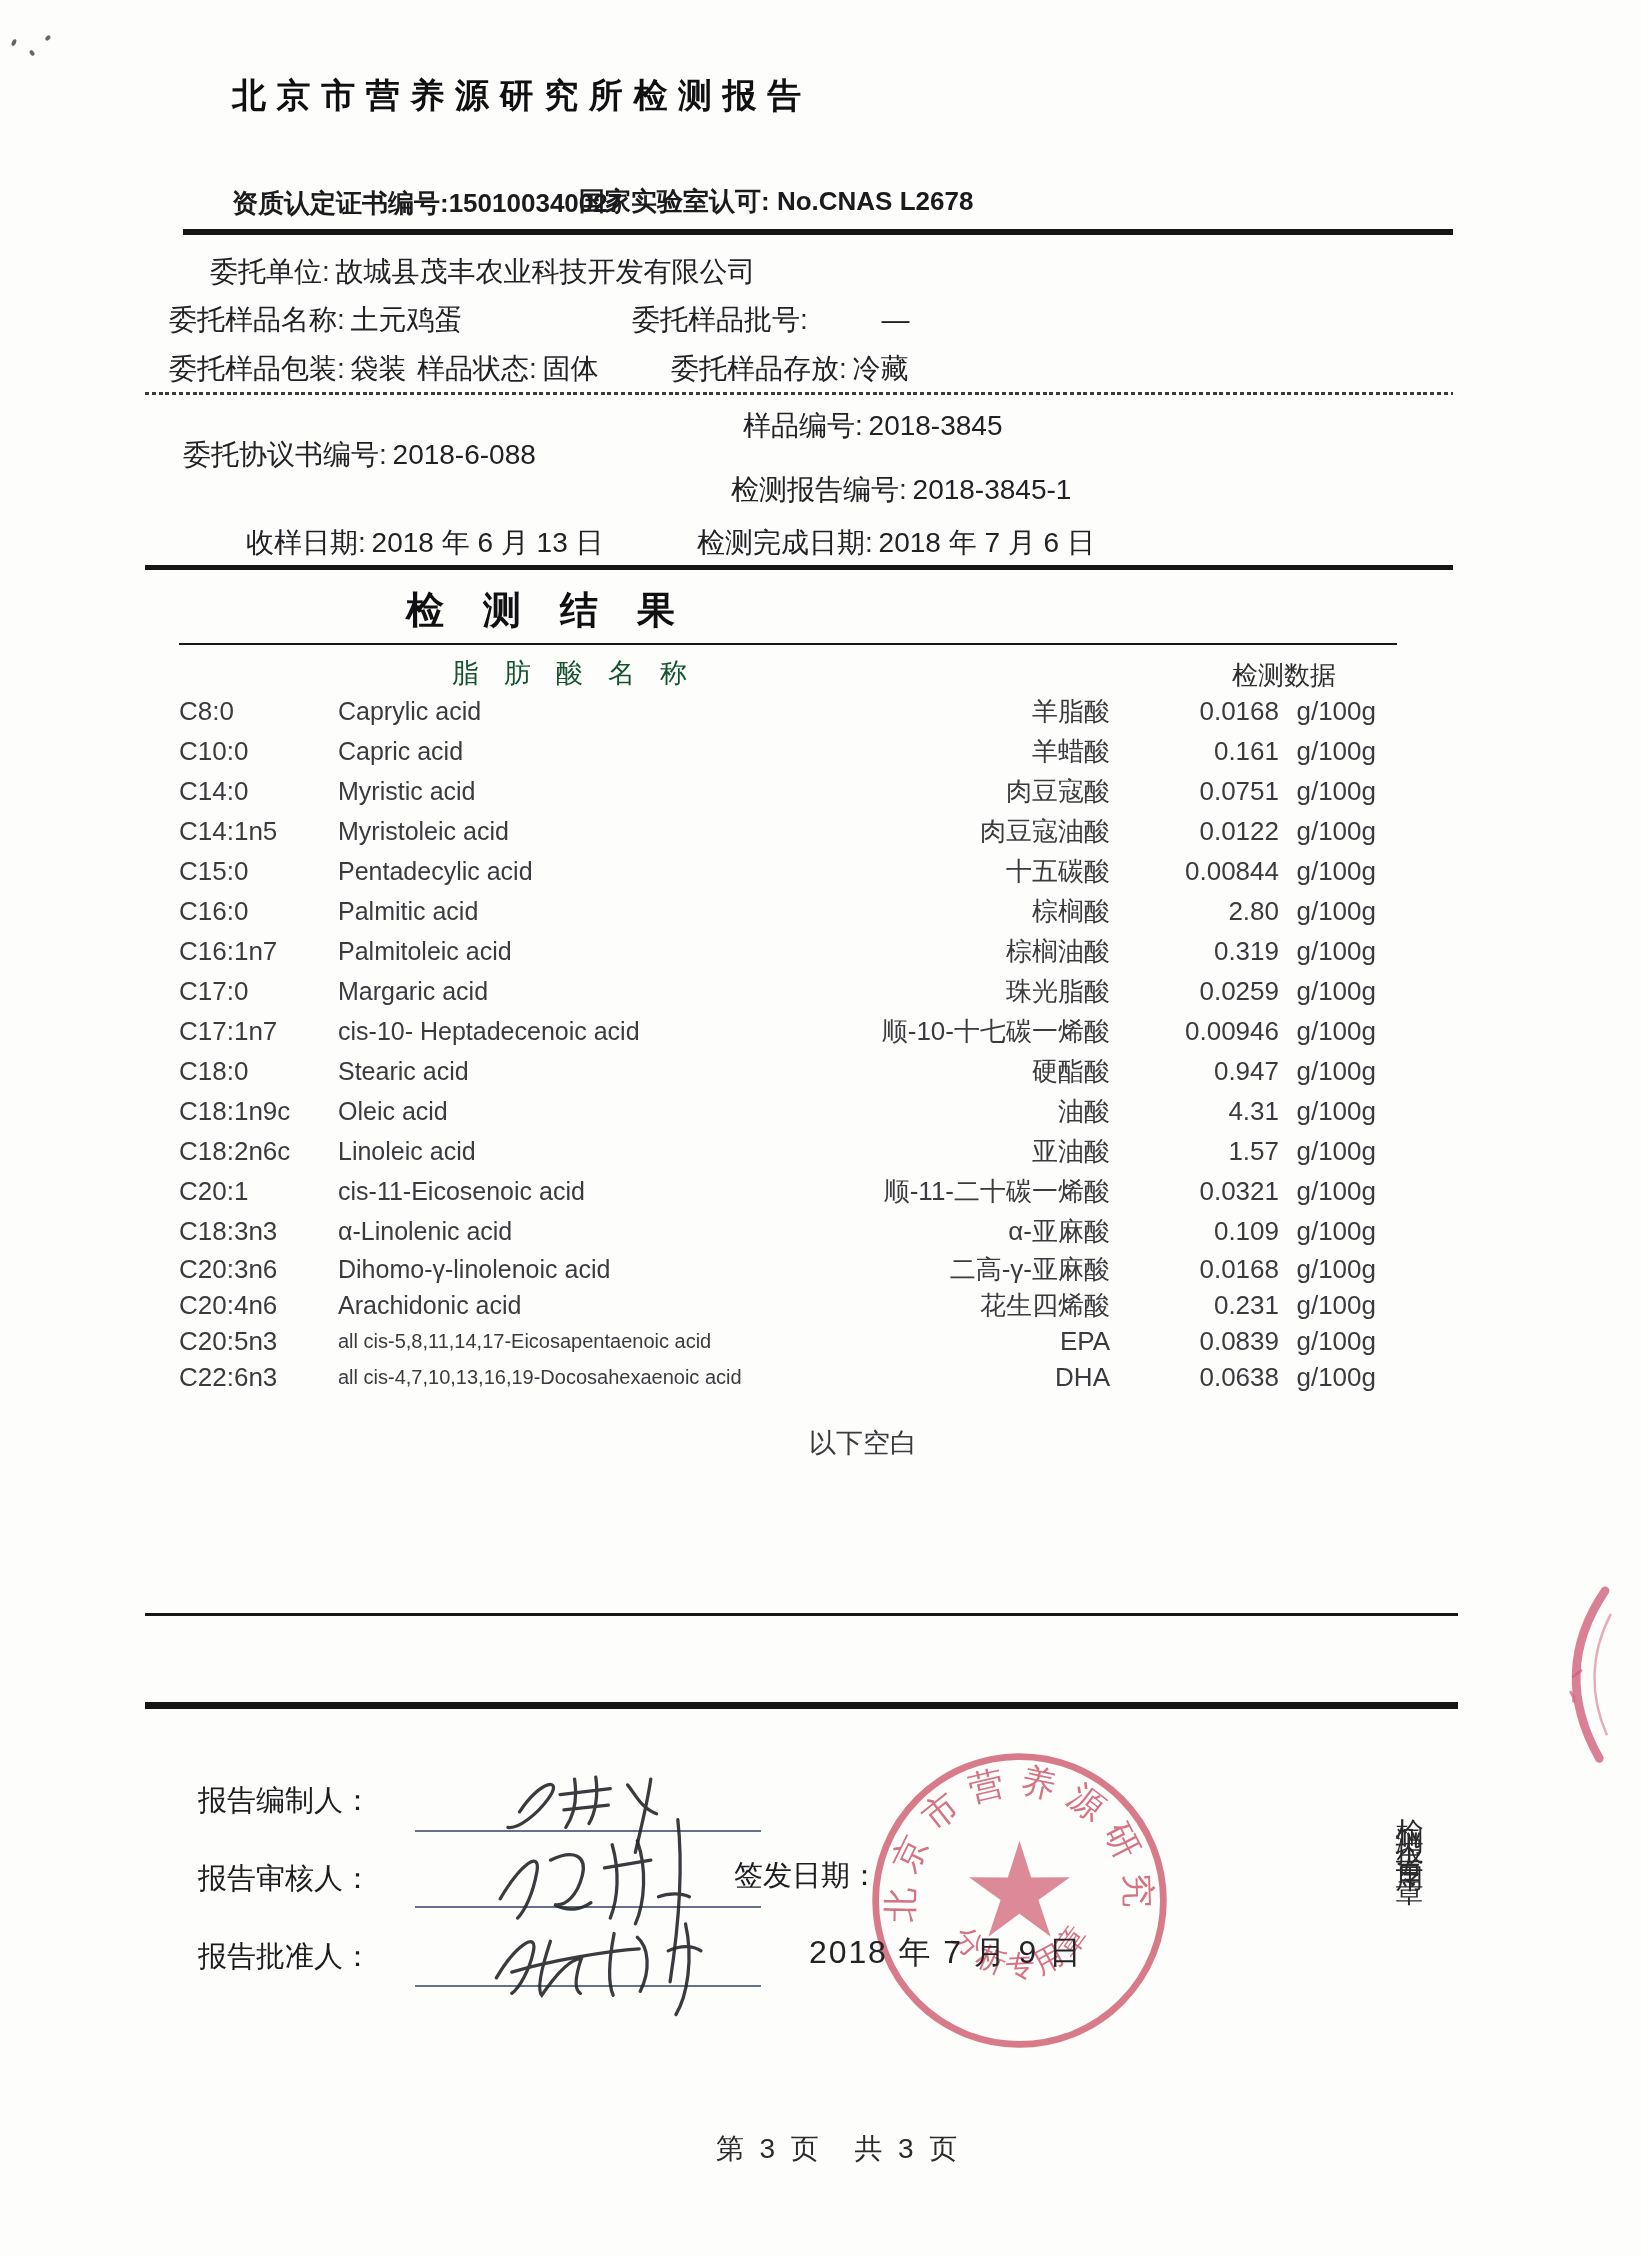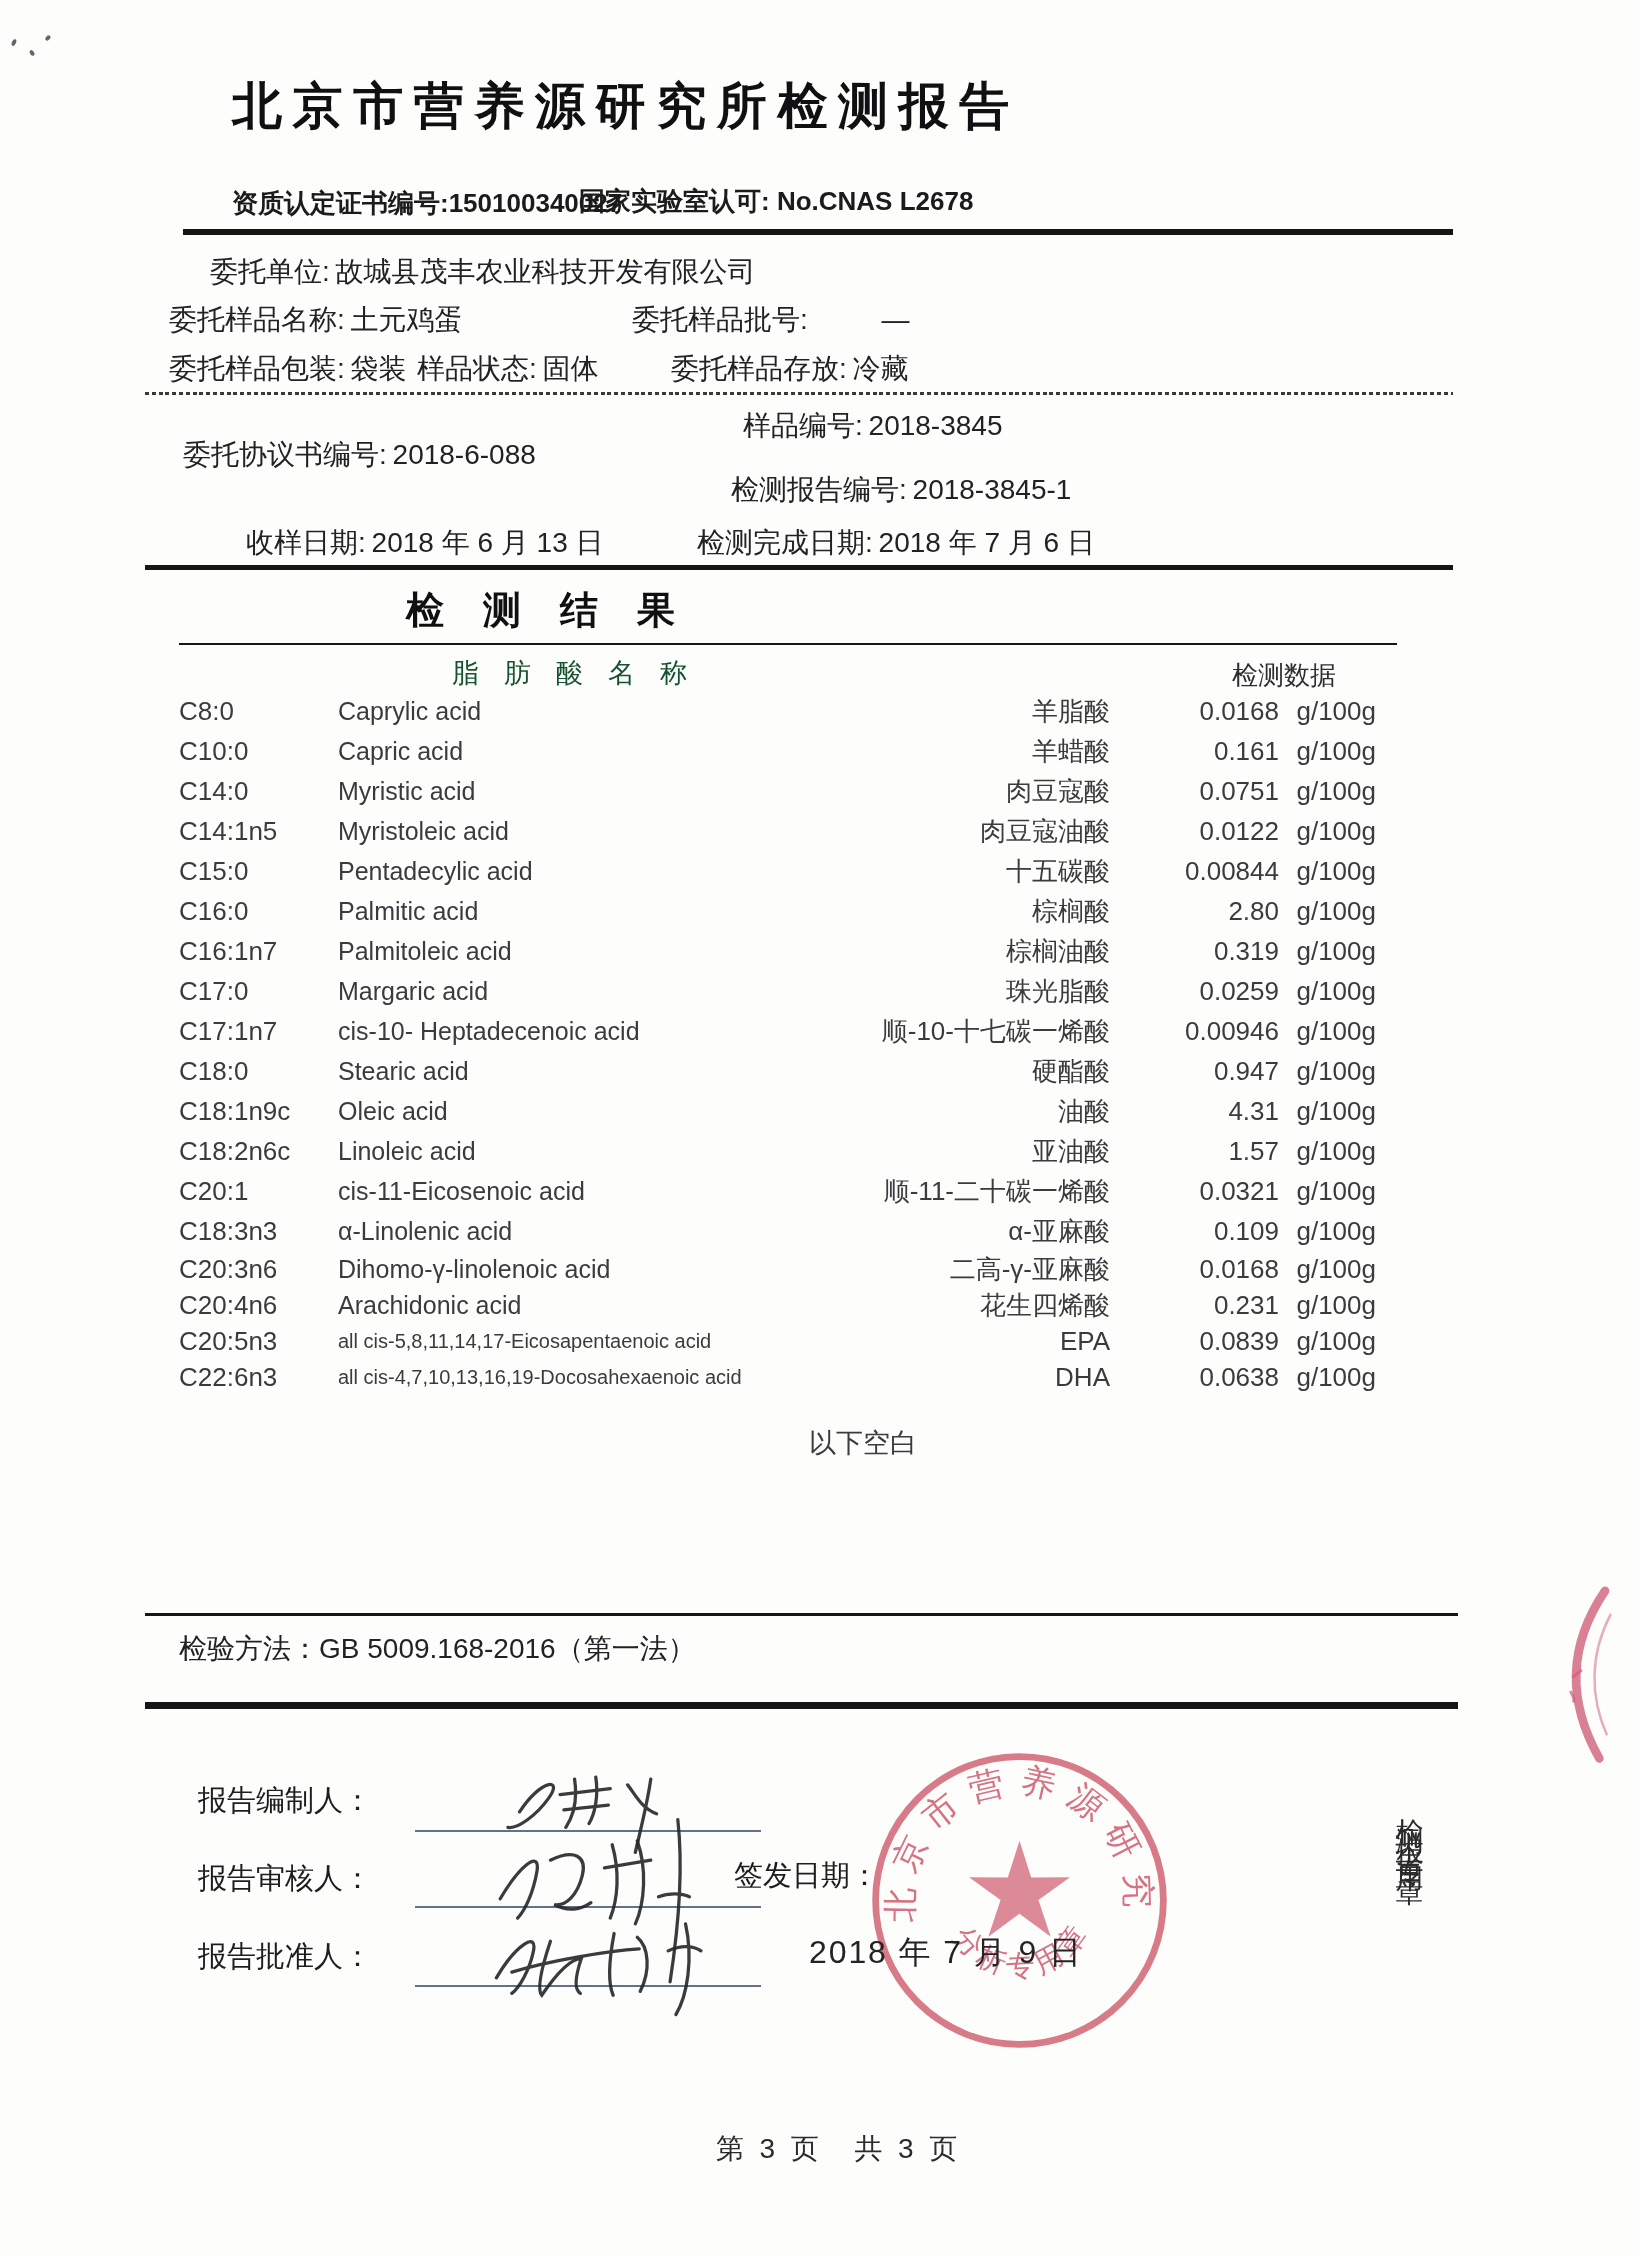--- a/index.html
+++ b/index.html
@@ -2,21 +2,21 @@
 <html><head>
 <meta charset="utf-8">
 <style>
   html,body{margin:0;padding:0;background:#e8e8e6;}
   .page{
     position:relative;width:1641px;height:2257px;margin:0 auto;
     background:#fdfdfc;overflow:hidden;
     font-family:"Liberation Sans","DejaVu Sans",sans-serif;color:#1e1e20;
   }
   .abs{position:absolute;white-space:nowrap;}
-  .title{font-size:50px;font-weight:bold;letter-spacing:10.6px;color:#101012;}
+  .title{font-size:34px;font-weight:bold;letter-spacing:10.6px;color:#101012;}
   .certline{font-size:26px;font-weight:bold;color:#1b1b1d;}
   .info{font-size:28px;color:#222226;}
   .info .lab{margin-right:5.8px;}
   .rule{position:absolute;background:#161616;}
   .rule-dotted{position:absolute;height:2.9px;background-image:repeating-linear-gradient(90deg,#3a3a3a 0 3.9px,transparent 3.9px 6.8px);}
   .sec-title{font-size:38px;font-weight:bold;letter-spacing:39px;color:#101012;}
   .tbl-head-name{font-size:27px;letter-spacing:25px;color:#14532d;}
   .tbl-head-data{font-size:26px;color:#2e2e30;}
   .tbl{position:absolute;left:179px;top:691px;width:1197px;display:flex;flex-direction:column;}
   .trow{display:flex;align-items:center;height:40px;font-size:26px;color:#3b3b3f;}
@@ -222,23 +222,20 @@
         <span class="c-en">all cis-4,7,10,13,16,19-Docosahexaenoic acid</span>
         <span class="c-cn">DHA</span>
         <span class="c-val">0.0638</span>
         <span class="c-unit">g/100g</span>
       </div>
     </div>
 
   <div class="abs endnote" style="left:809px;top:1425px;">以下空白</div>
 
   <div class="rule" style="left:145px;top:1613px;width:1313px;height:2.9px;"></div>
-  <div class="abs method" style="left:179px;top:1630px;">
-    <span class="lab">检验方法：</span><span>GB 5009.168-2016（第一法）</span>
-  </div>
   <div class="rule" style="left:145px;top:1702px;width:1313px;height:6.8px;"></div>
 
   <div class="abs sig-label" style="left:198px;top:1781px;">报告编制人：</div>
   <div class="sig-line" style="top:1830px;"></div>
   <div class="abs sig-label" style="left:198px;top:1859px;">报告审核人：</div>
   <div class="sig-line" style="top:1906px;"></div>
   <div class="abs sig-label" style="left:198px;top:1937px;">报告批准人：</div>
   <div class="sig-line" style="top:1985px;"></div>
 
   <svg style="left:396px;top:1752px;" width="415" height="280" viewBox="0 0 430 290">

